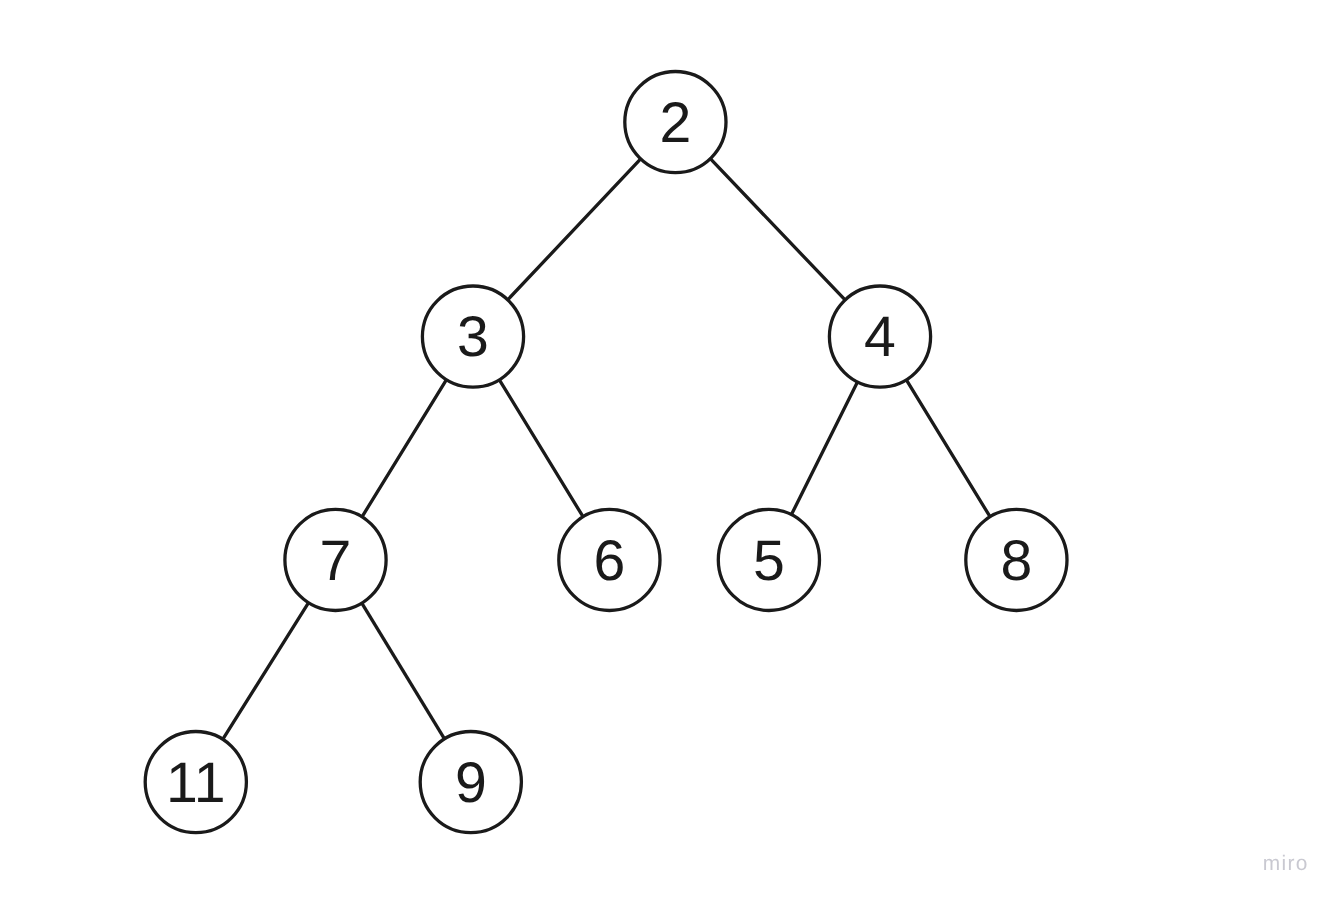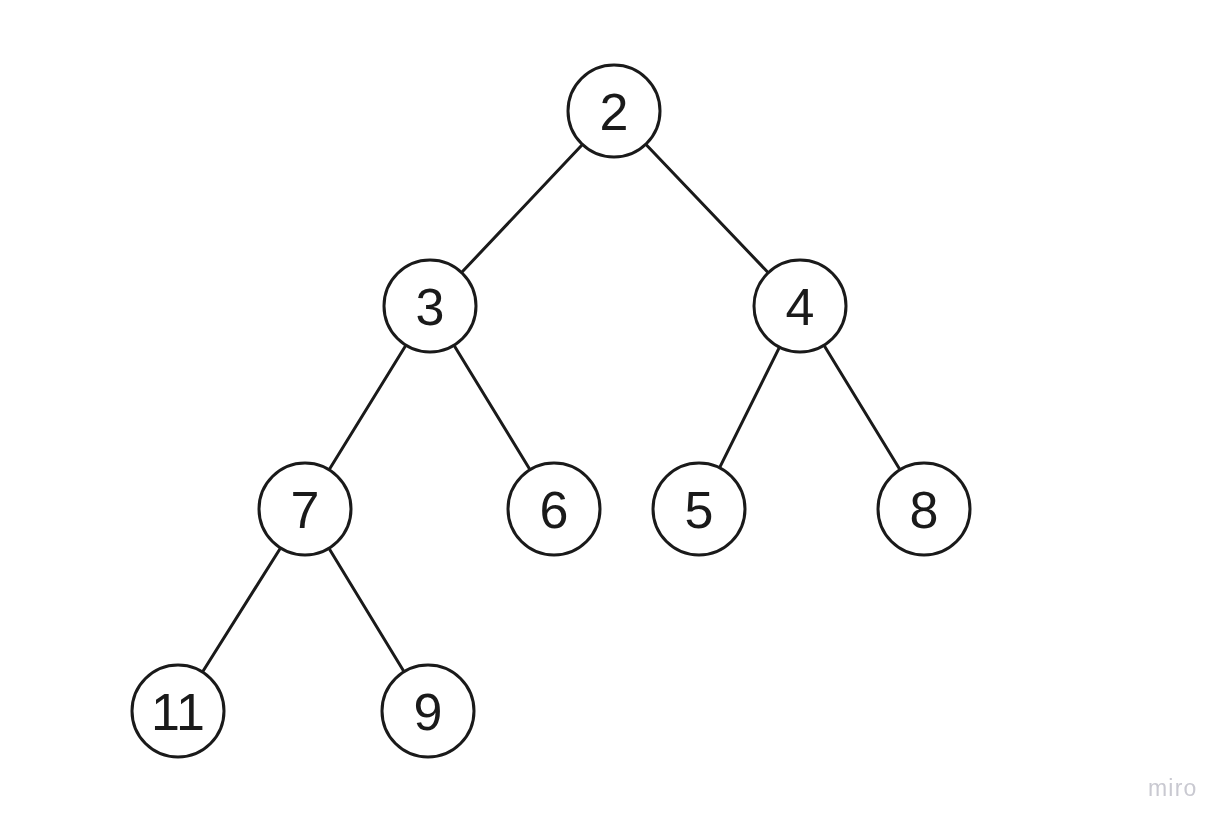--- a/index.html
+++ b/index.html
@@ -38,21 +38,21 @@
     font-family: "Liberation Sans", sans-serif;
     font-size: 52px;
     text-anchor: middle;
     dominant-baseline: central;
     user-select: none;
   }
   .watermark {
     position: absolute;
     color: #c9c9d1;
     font-family: "Liberation Sans", sans-serif;
-    font-size: 23px;
+    font-size: 19px;
     letter-spacing: 1.2px;
     user-select: none;
   }
 </style>
 </head>
 <body>
 
 <svg id="tree-canvas" viewBox="0 0 1217 821" xmlns="http://www.w3.org/2000/svg">
   <g id="edges-layer">
       <line class="edge-line" x1="582.4304348709143" y1="144.45687608788978" x2="461.56956512908573" y2="272.5431239121102" stroke="#1a1a1a" stroke-width="3"></line>

